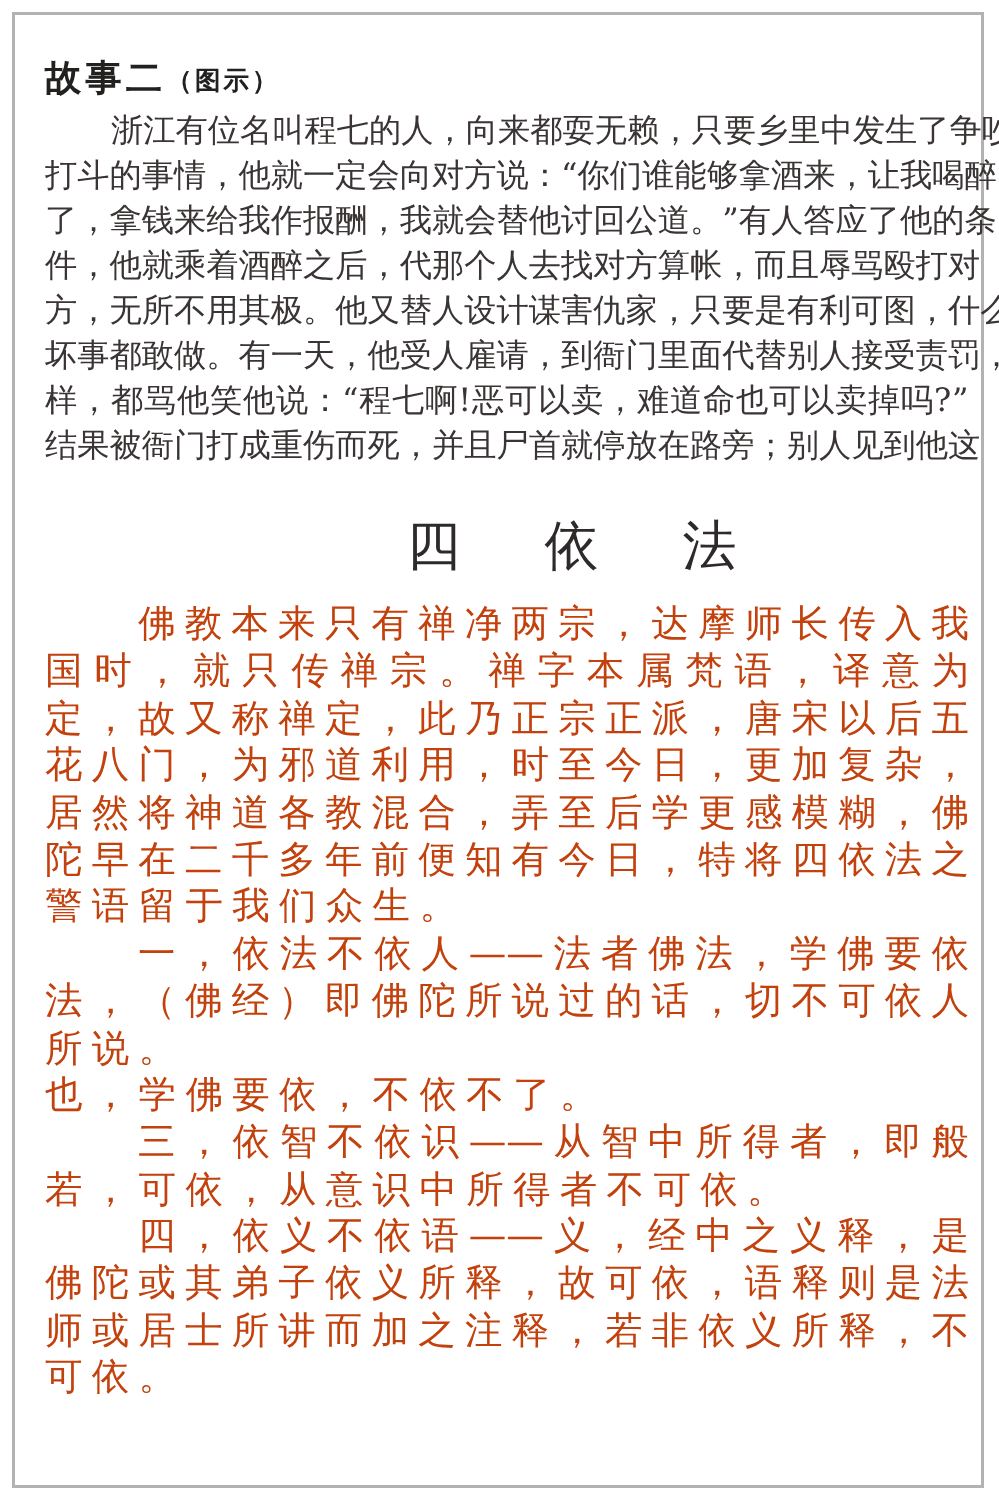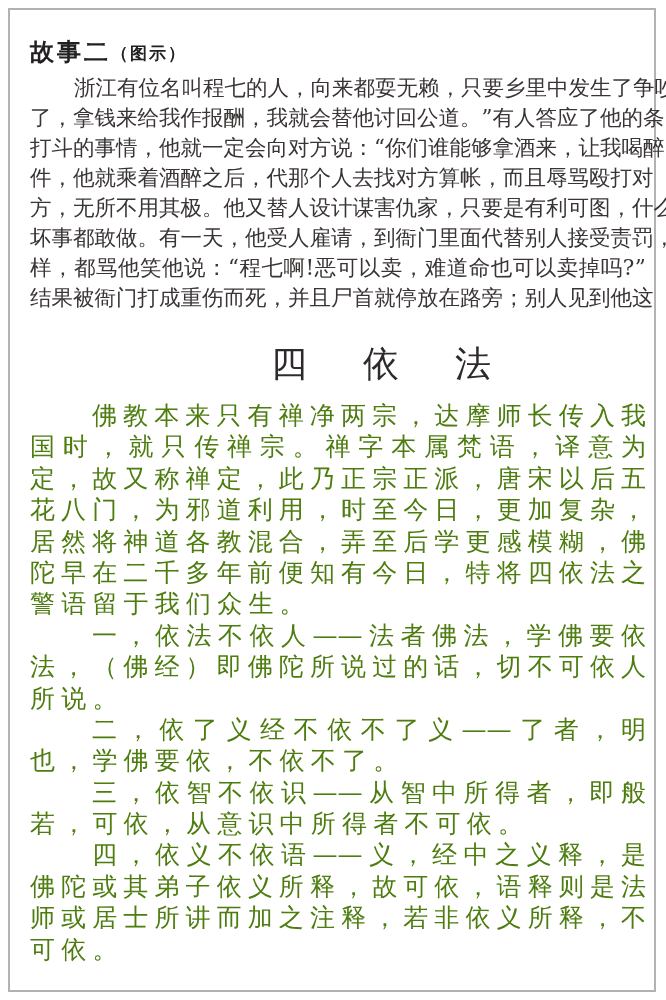--- a/index.html
+++ b/index.html
@@ -87,21 +87,21 @@
     width: 616px;
   }
   .b-line {
     height: 31.4px;
     line-height: 31.4px;
     font-size: 25px;
     text-align: justify;
     text-align-last: justify;
     text-justify: inter-character;
     white-space: nowrap;
-    color: #4d7c0f;
+    color: #c2410c;
   }
   .b-line.b-indent {
     text-indent: 62px;
   }
   .b-line.b-end {
     text-align-last: left;
     letter-spacing: 6.2px;
   }
 </style>
 </head>
@@ -109,43 +109,42 @@
 
 <div class="page">
   <div class="frame"></div>
 
   <div class="heading">
     <span class="heading-main">故事二</span><span class="heading-note">（图示）</span>
   </div>
 
   <div class="story">
     <div class="s-line s-indent">浙江有位名叫程七的人，向来都耍无赖，只要乡里中发生了争吵</div>
+    <div class="s-line">打斗的事情，他就一定会向对方说：“你们谁能够拿酒来，让我喝醉</div>
     <div class="s-line">了，拿钱来给我作报酬，我就会替他讨回公道。”有人答应了他的条</div>
-    <div class="s-line">打斗的事情，他就一定会向对方说：“你们谁能够拿酒来，让我喝醉</div>
     <div class="s-line">件，他就乘着酒醉之后，代那个人去找对方算帐，而且辱骂殴打对</div>
     <div class="s-line">方，无所不用其极。他又替人设计谋害仇家，只要是有利可图，什么</div>
     <div class="s-line">坏事都敢做。有一天，他受人雇请，到衙门里面代替别人接受责罚，</div>
     <div class="s-line s-end">样，都骂他笑他说：“程七啊!恶可以卖，难道命也可以卖掉吗?”</div>
     <div class="s-line">结果被衙门打成重伤而死，并且尸首就停放在路旁；别人见到他这</div>
   </div>
 
   <div class="title">四依法</div>
 
   <div class="section">
     <div class="b-line b-indent">佛教本来只有禅净两宗，达摩师长传入我</div>
     <div class="b-line">国时，就只传禅宗。禅字本属梵语，译意为</div>
     <div class="b-line">定，故又称禅定，此乃正宗正派，唐宋以后五</div>
     <div class="b-line">花八门，为邪道利用，时至今日，更加复杂，</div>
     <div class="b-line">居然将神道各教混合，弄至后学更感模糊，佛</div>
     <div class="b-line">陀早在二千多年前便知有今日，特将四依法之</div>
     <div class="b-line b-end">警语留于我们众生。</div>
     <div class="b-line b-indent">一，依法不依人——法者佛法，学佛要依</div>
     <div class="b-line">法，（佛经）即佛陀所说过的话，切不可依人</div>
     <div class="b-line b-end">所说。</div>
-    <div class="b-line b-indent">二，依了义经不依不了义——了者，明</div>
     <div class="b-line b-end">也，学佛要依，不依不了。</div>
     <div class="b-line b-indent">三，依智不依识——从智中所得者，即般</div>
     <div class="b-line b-end">若，可依，从意识中所得者不可依。</div>
     <div class="b-line b-indent">四，依义不依语——义，经中之义释，是</div>
     <div class="b-line">佛陀或其弟子依义所释，故可依，语释则是法</div>
     <div class="b-line">师或居士所讲而加之注释，若非依义所释，不</div>
     <div class="b-line b-end">可依。</div>
   </div>
 </div>
 

